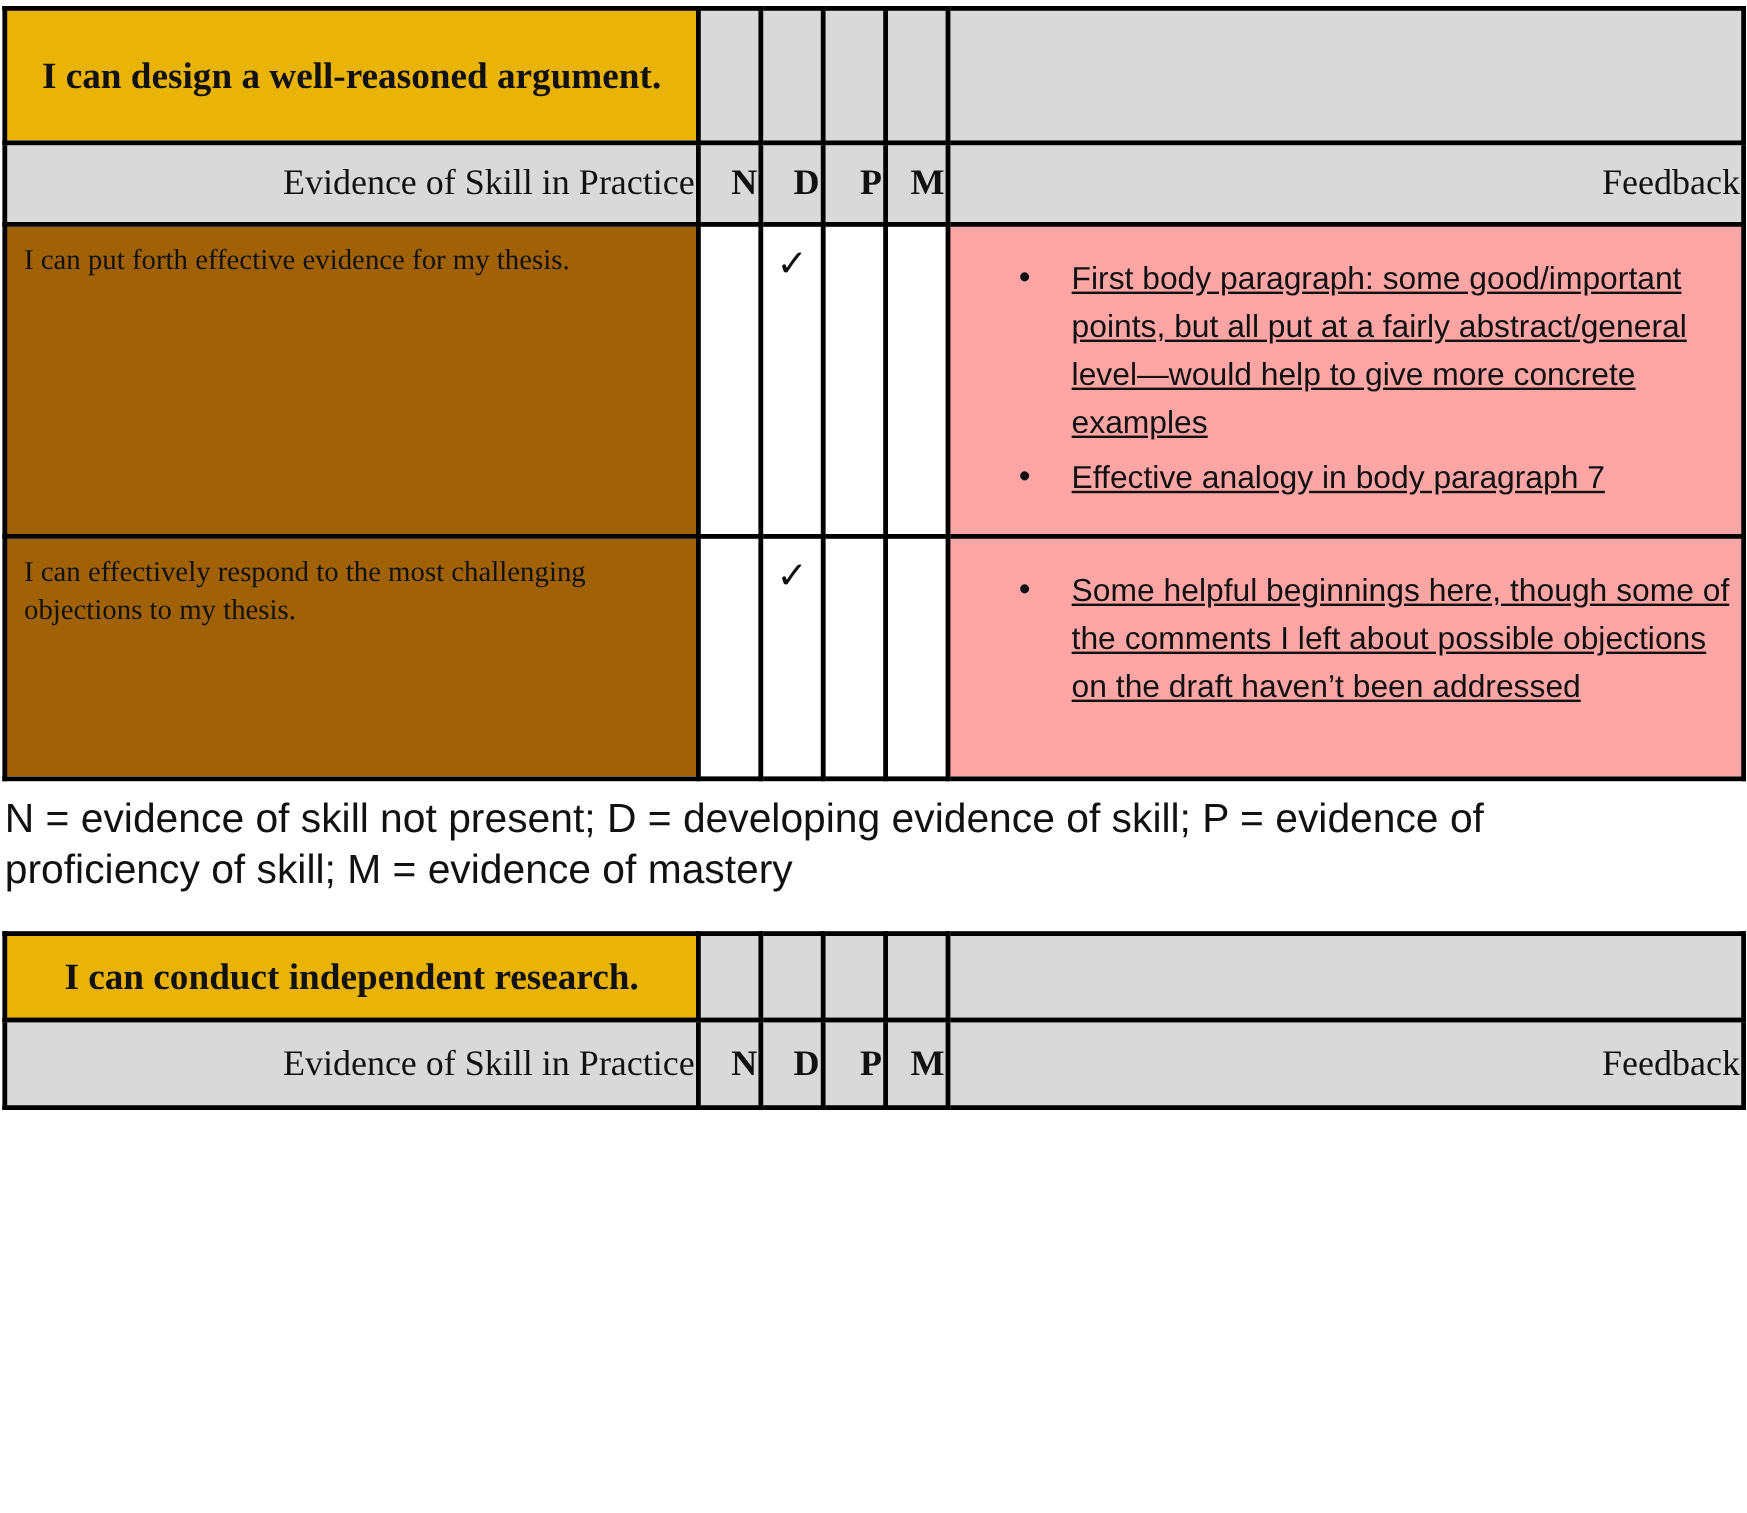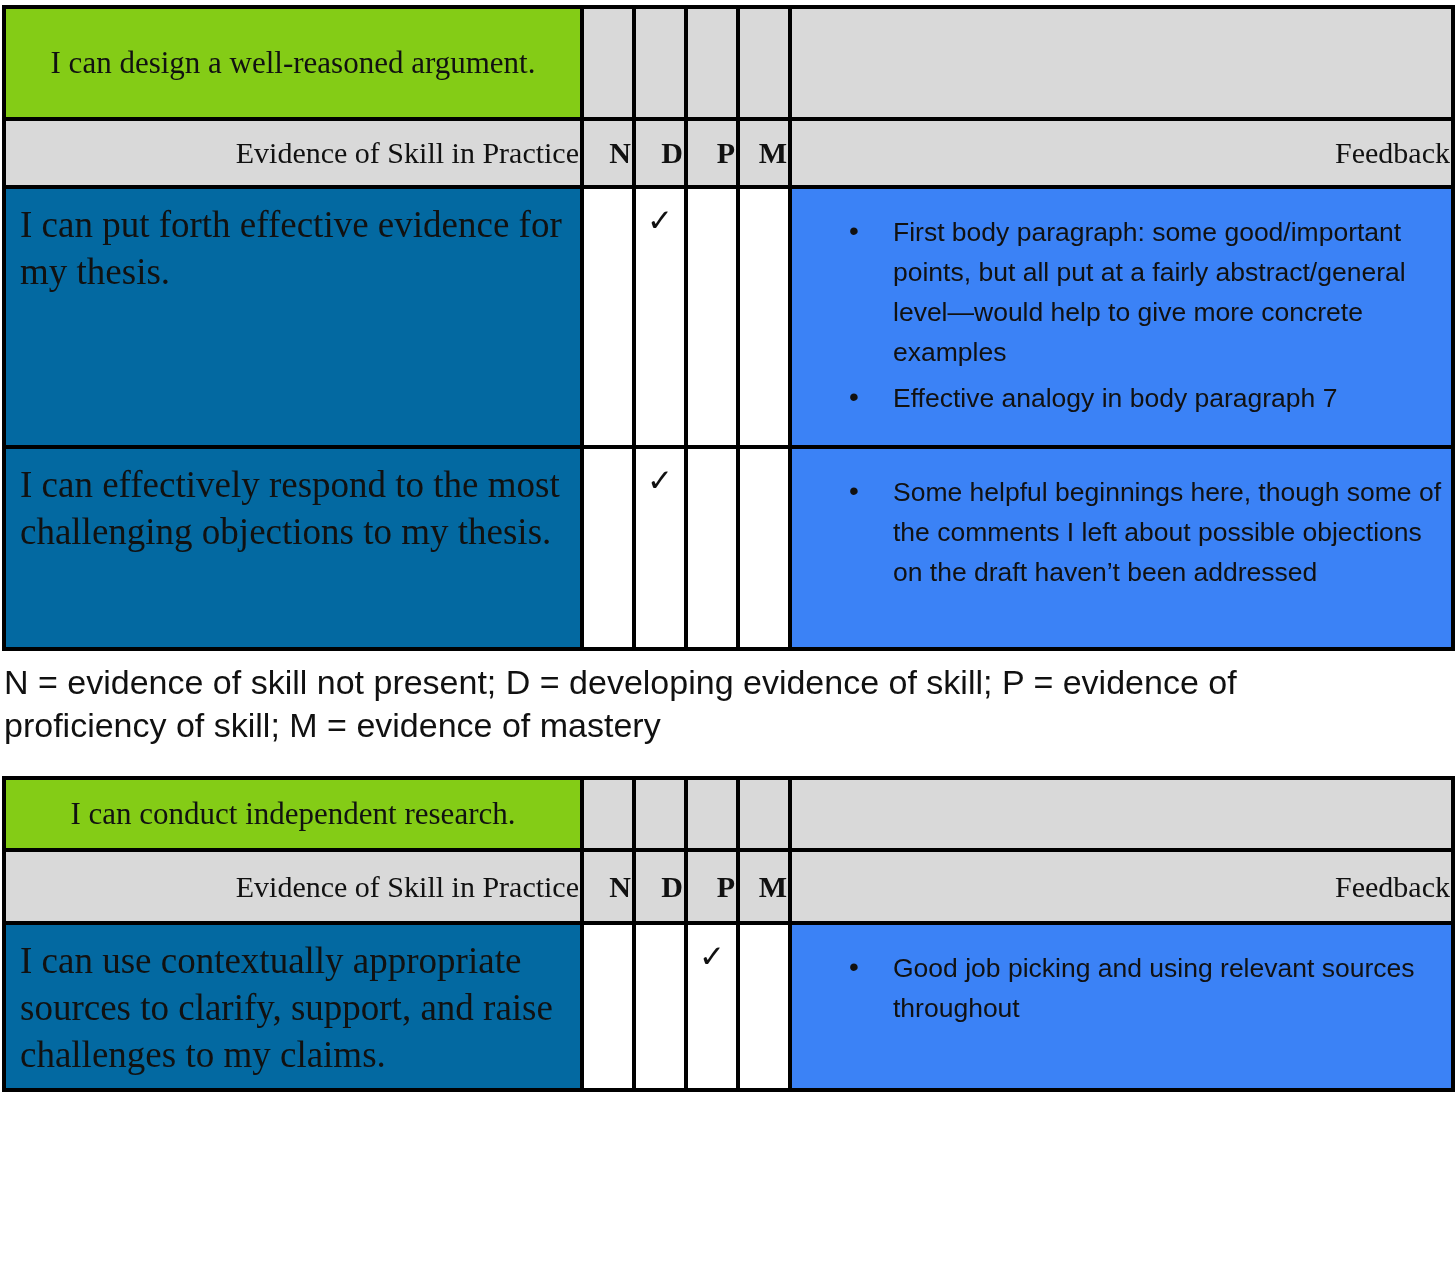--- a/index.html
+++ b/index.html
@@ -9,49 +9,49 @@
   table.rubric{border-collapse:collapse;table-layout:fixed;width:1451px;}
   table.rubric td{border:4px solid #000;overflow:hidden;}
 
   
   col.c-skill{width:578px;}
   col.c-lvl{width:52px;}
   col.c-fb{width:663px;}
 
   
   td.title-cell{
-    background:#84cc16;
+    background:#eab308;
     font-family:"Liberation Serif","DejaVu Serif",serif;
-    font-weight:normal;font-size:31px;line-height:46px;
+    font-weight:bold;font-size:31px;line-height:46px;
     text-align:center;vertical-align:middle;padding:4px 28px;
   }
   td.gray-empty{background:#d9d9d9;}
 
   
   tr.head-row td{
     background:#d9d9d9;
     font-family:"Liberation Serif","DejaVu Serif",serif;
     font-size:30px;text-align:right;vertical-align:middle;
   }
   td.head-evidence{font-weight:normal;}
   td.head-lvl{font-weight:bold;}
   td.head-feedback{font-weight:normal;}
 
   
   td.skill-cell{
     font-family:"Liberation Serif","DejaVu Serif",serif;
-    font-size:37px;line-height:47px;
-    vertical-align:top;padding:12px 16px 0 14px;background:#0369a1;
+    font-size:24px;line-height:32px;
+    vertical-align:top;padding:12px 16px 0 14px;background:#a16207;
   }
   td.check-cell{
     vertical-align:top;text-align:center;background:#fff;
     font-family:"DejaVu Sans",sans-serif;
     font-size:31px;line-height:31px;padding-top:16px;font-weight:400;
   }
-  td.feedback-cell{vertical-align:top;background:#3b82f6;}
+  td.feedback-cell{vertical-align:top;background:#fca5a5;text-decoration:underline;}
   td.feedback-cell ul{
     list-style:none;margin:0;padding:22px 8px 0 0;
   }
   td.feedback-cell li{
     position:relative;padding-left:100px;
     font-size:26.5px;line-height:40px;margin:0 0 6px 0;
   }
   td.feedback-cell li::before{
     content:"\2022";
     position:absolute;left:56px;top:-1px;font-size:28px;
@@ -153,28 +153,16 @@
       <td class="gray-empty"></td>
     </tr>
     <tr class="head-row r-head">
       <td class="head-evidence">Evidence of Skill in Practice</td>
       <td class="head-lvl">N</td>
       <td class="head-lvl">D</td>
       <td class="head-lvl">P</td>
       <td class="head-lvl">M</td>
       <td class="head-feedback">Feedback</td>
     </tr>
-    <tr class="r-b0">
-      <td class="skill-cell">I can use contextually appropriate sources to clarify, support, and raise challenges to my claims.</td>
-      <td class="check-cell"></td>
-      <td class="check-cell"></td>
-      <td class="check-cell">✓</td>
-      <td class="check-cell"></td>
-      <td class="feedback-cell">
-        <ul>
-          <li>Good job picking and using relevant sources throughout</li>
-        </ul>
-      </td>
-    </tr>
   </tbody>
     </table>
 
 </div>
 
 </body></html>

